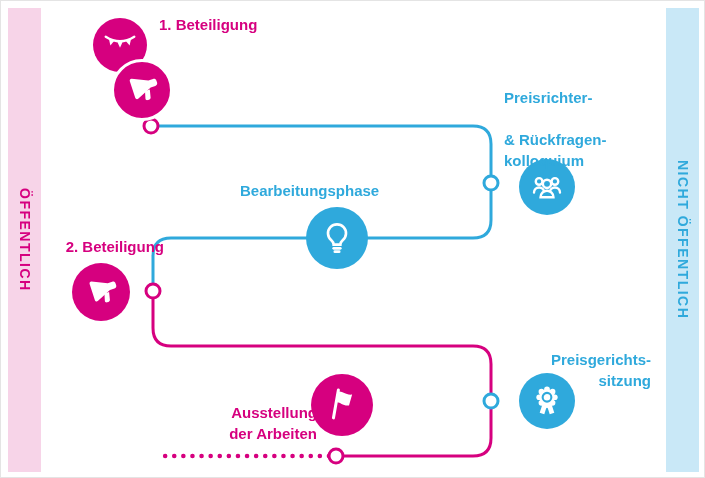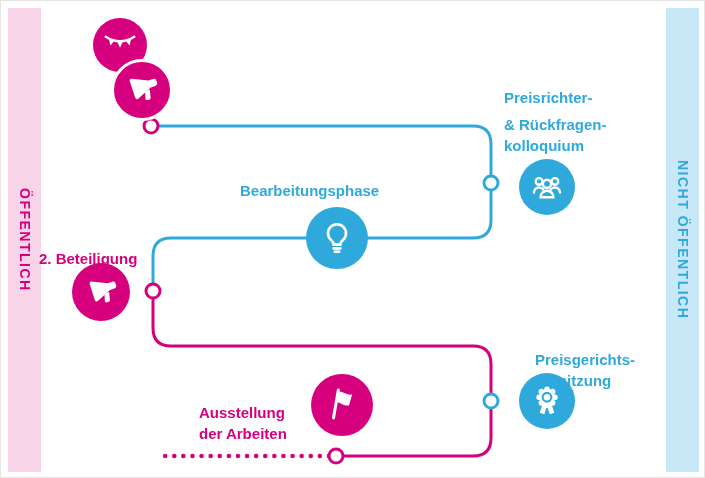--- a/index.html
+++ b/index.html
@@ -35,21 +35,21 @@
   .icon-circle{position:absolute;border-radius:50%;
                display:flex;align-items:center;justify-content:center}
   .pink-bg{background:var(--pink)}
   .blue-bg{background:var(--blue)}
   .ring{border:3px solid #fff}
 
   .label{position:absolute;font-weight:bold;font-size:15px;line-height:21px}
   .label span{display:block}
   .pink-text{color:var(--pink)}
   .blue-text{color:var(--blue)}
-  .gap{margin-top:6px}
+  .gap{margin-top:21px}
 </style>
 </head>
 <body>
 
 <div class="canvas">
 
   <div class="band band-left">
     <div class="band-label">ÖFFENTLICH</div>
   </div>
   <div class="band band-right">
@@ -141,39 +141,40 @@
   <div class="icon-circle pink-bg" style="left:310px;top:373px;width:62px;height:62px">
     <svg viewBox="0 0 24 24" width="40" height="40">
       <g transform="rotate(10 12 12)">
         <path d="M8.3 3.5v17" stroke="#fff" stroke-width="1.8" stroke-linecap="round" fill="none"></path>
         <path d="M8.3 4.6c2.6-1.2 4.2 1.4 8.6.2l-.7 6.8c-4.1 1.1-5.7-1.5-7.9-.5z" fill="#fff"></path>
       </g>
     </svg>
   </div>
 
   <div class="label pink-text" style="left:158px;top:13px;width:160px;text-align:left">
+    <span>1. Beteiligung</span>
   </div>
 
   <div class="label blue-text" style="left:503px;top:86px;width:170px;text-align:left">
     <span>Preisrichter-</span>
     <span class="gap">&amp; Rückfragen-</span>
     <span>kolloquium</span>
   </div>
 
   <div class="label blue-text" style="left:239px;top:179px;width:195px;">
     <span>Bearbeitungsphase</span>
   </div>
 
-  <div class="label pink-text" style="left:38px;top:247px;width:125px;text-align:left">
+  <div class="label pink-text" style="left:38px;top:235px;width:125px;text-align:right">
     <span>2. Beteiligung</span>
   </div>
 
-  <div class="label blue-text" style="left:518px;top:348px;width:132px;text-align:center">
+  <div class="label blue-text" style="left:518px;top:348px;width:132px;text-align:right">
     <span>Preisgerichts-</span>
     <span>sitzung</span>
   </div>
 
-  <div class="label pink-text" style="left:198px;top:401px;width:118px;text-align:left">
+  <div class="label pink-text" style="left:198px;top:401px;width:118px;text-align:right">
     <span>Ausstellung</span>
     <span>der Arbeiten</span>
   </div>
 
 </div>
 
 </body></html>

